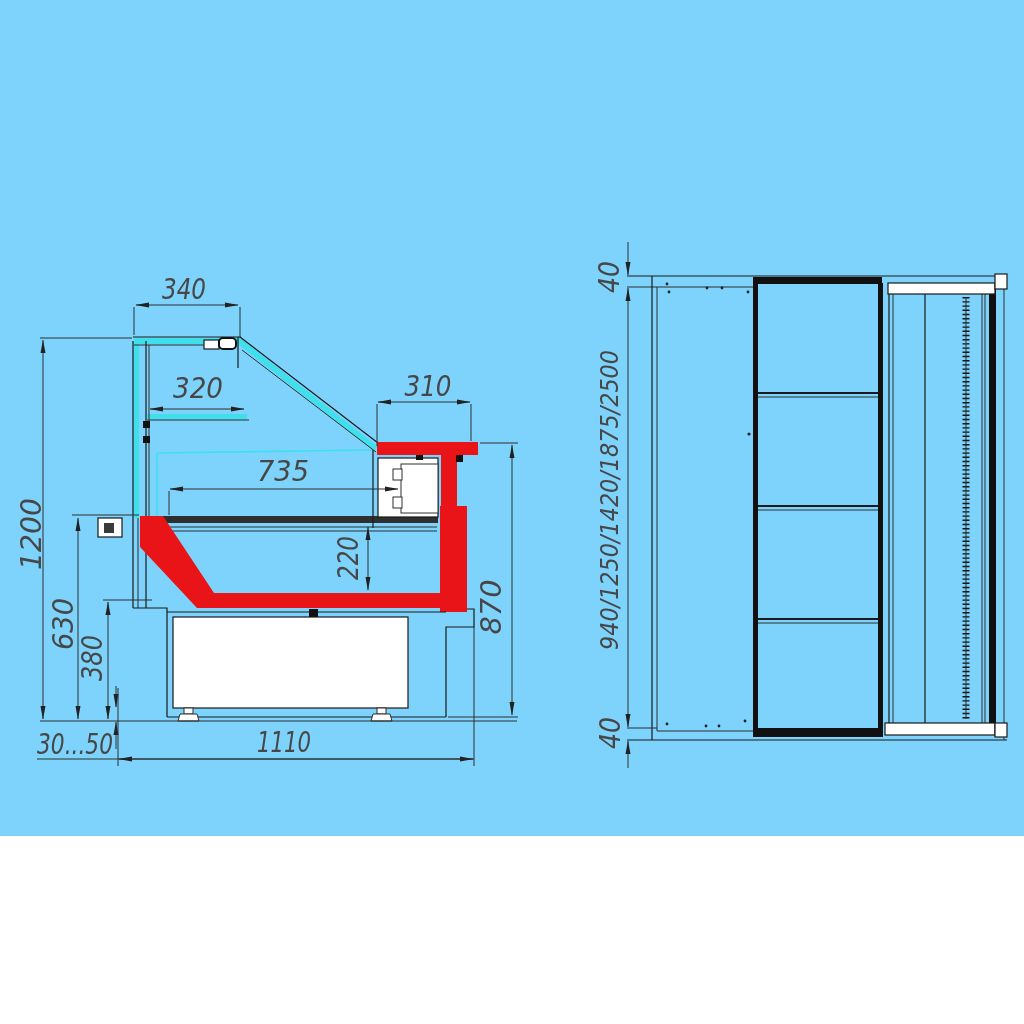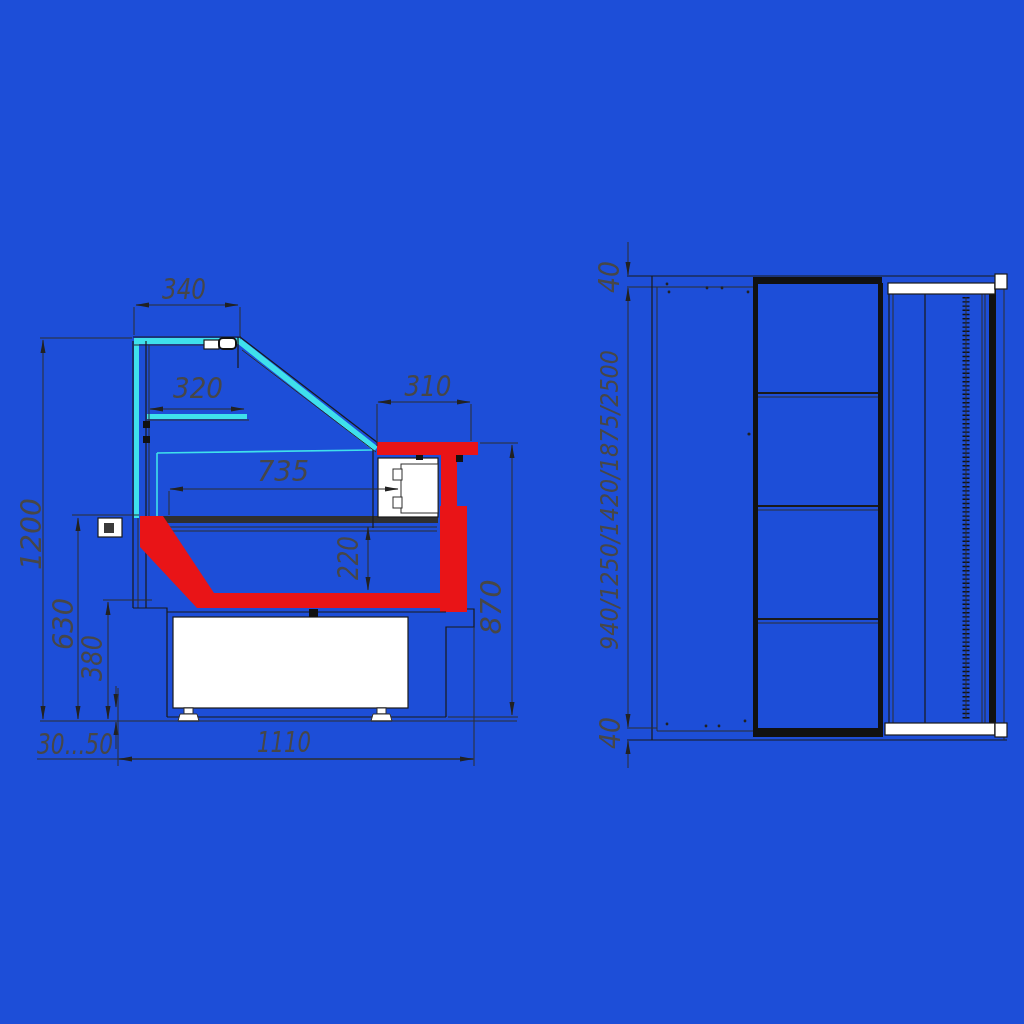--- a/index.html
+++ b/index.html
@@ -1,16 +1,16 @@
 <!DOCTYPE html>
 <html><head>
 <meta charset="utf-8">
 <style>
   html,body{margin:0;padding:0;background:#fff;}
-  .page{width:1024px;height:1024px;background:#1d4ed8;position:relative;overflow:hidden;}
+  .page{width:1024px;height:836px;background:#7dd3fc;position:relative;overflow:hidden;}
   svg{display:block;}
   .dimtext{
     font-family:"DejaVu Sans",sans-serif;
     font-style:italic;
     font-size:28px;
     fill:#474747;
   }
   .dimtext.small{font-size:24px;}
   .thin  {stroke:#2e2e2e;stroke-width:1;fill:none;}
   .line1 {stroke:#1a1a1a;stroke-width:1.2;fill:none;}

